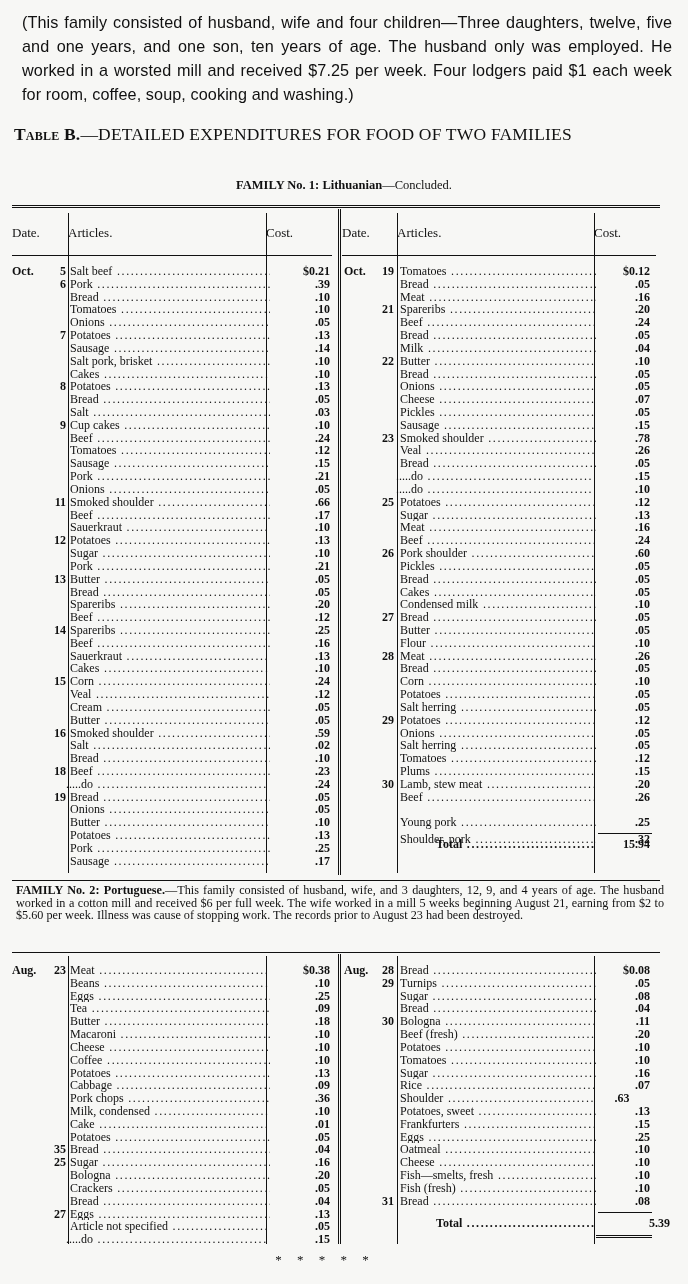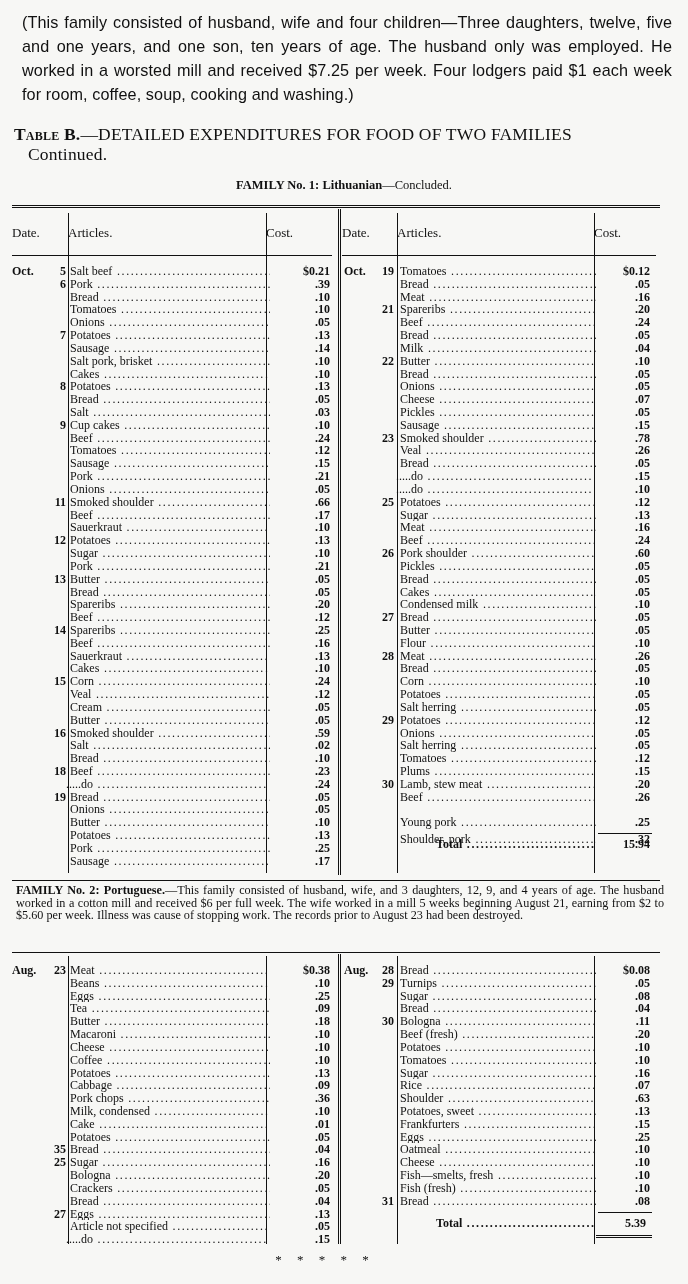--- a/index.html
+++ b/index.html
@@ -61,21 +61,20 @@
   .sum-rule { position:absolute; border-top:1.3px solid #111; }
   .sum-rule-dbl { position:absolute; border-top:3px double #111; }
 </style>
 </head>
 <body>
 
 <div class="intro">(This family consisted of husband, wife and four children—Three daughters, twelve, five and one years, and one son, ten years of age. The husband only was employed. He worked in a worsted mill and received $7.25 per week. Four lodgers paid $1 each week for room, coffee, soup, cooking and washing.)</div>
 
 <div class="table-title">
   <span class="lead">Table B.</span><span>—DETAILED EXPENDITURES FOR FOOD OF TWO FAMILIES</span>
-  <span class="indent">Continued.</span>
 </div>
 
 <div class="family1-caption">
   <span>FAMILY No. 1: Lithuanian</span><span class="tail">—Concluded.</span>
 </div>
 
 <div class="tbl" id="t1" style="top:205px;height:676px;">
   <div class="rule-double" style="position:absolute;left:0;width:648px;top:0;"></div>
   <div class="col-div" style="left:326px;top:4px;bottom:6px;"></div>
   <div class="rule-single" style="position:absolute;left:0;width:648px;bottom:0;"></div>
@@ -630,21 +629,21 @@
     <div class="row" style="left:330px;width:318px;top:114.56px;">
       <span class="art" style="left:58px;width:196px;">Sugar</span>
       <span class="cost" style="left:252px;width:56px;">.16</span>
     </div>
     <div class="row" style="left:330px;width:318px;top:127.38px;">
       <span class="art" style="left:58px;width:196px;">Rice</span>
       <span class="cost" style="left:252px;width:56px;">.07</span>
     </div>
     <div class="row" style="left:330px;width:318px;top:140.2px;">
       <span class="art" style="left:58px;width:196px;">Shoulder</span>
-      <span class="cost" style="left:252px;width:56px;">.63</span>
+      <span class="cost" style="left:252px;width:56px;text-align:center;">.63</span>
     </div>
     <div class="row" style="left:330px;width:318px;top:153.02px;">
       <span class="art" style="left:58px;width:196px;">Potatoes, sweet</span>
       <span class="cost" style="left:252px;width:56px;">.13</span>
     </div>
     <div class="row" style="left:330px;width:318px;top:165.84px;">
       <span class="art" style="left:58px;width:196px;">Frankfurters</span>
       <span class="cost" style="left:252px;width:56px;">.15</span>
     </div>
     <div class="row" style="left:330px;width:318px;top:178.66px;">
@@ -668,18 +667,18 @@
       <span class="cost" style="left:252px;width:56px;">.10</span>
     </div>
     <div class="row" style="left:330px;width:318px;top:242.76px;">
       <span class="d-day" style="left:0;width:52px;">31</span>
       <span class="art" style="left:58px;width:196px;">Bread</span>
       <span class="cost" style="left:252px;width:56px;">.08</span>
     </div>
     <div class="sum-rule" style="left:586px;width:54px;top:259.58000000000004px;"></div>
     <div class="row total-row" style="left:330px;width:318px;top:264.58000000000004px;">
       <span class="art" style="left:94px;width:160px;text-align:left;font-weight:bold;">Total</span>
-      <span class="cost" style="left:252px;width:52px;">5.39</span>
+      <span class="cost" style="left:252px;width:76px;">5.39</span>
     </div>
     <div class="sum-rule-dbl" style="left:584px;width:56px;top:282.58000000000004px;"></div>
   </div>
 
 <div class="stars">* * * * *</div>
 
 </body></html>

